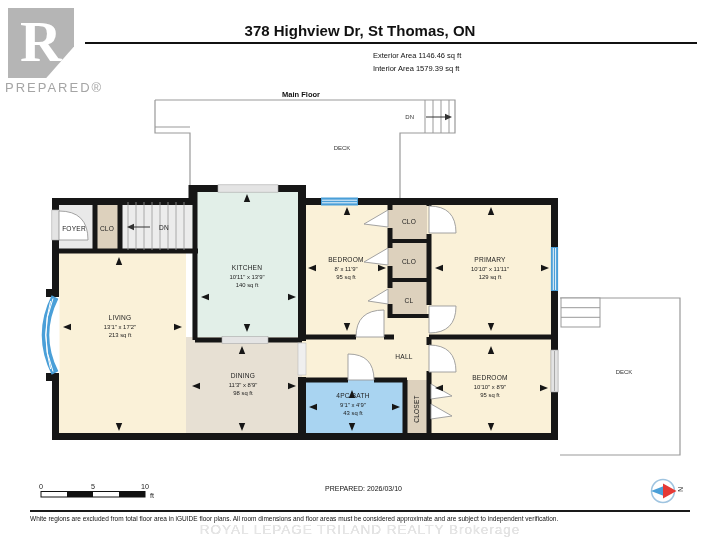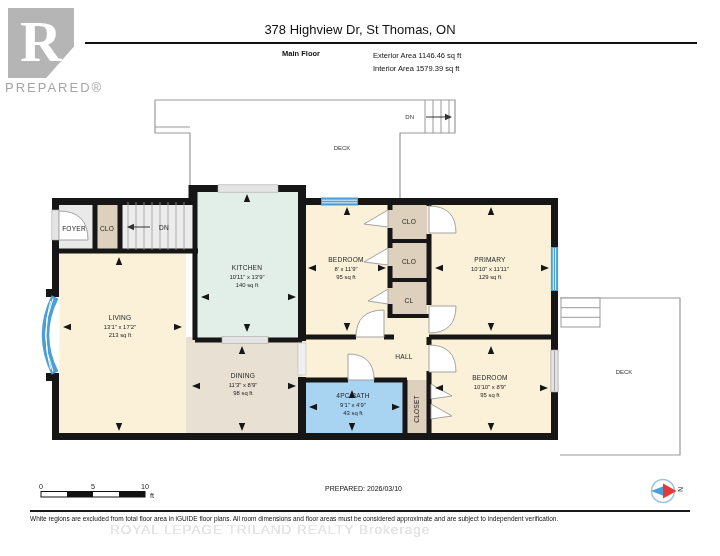--- a/index.html
+++ b/index.html
@@ -6,31 +6,31 @@
   #page{position:relative;width:720px;height:556px;background:#fff;overflow:hidden;
         font-family:"Liberation Sans",sans-serif;color:#111;}
   .abs{position:absolute;}
   
   #logo{left:8px;top:8px;width:66px;height:70px;background:#b5b5b5;
         clip-path:polygon(0 0,100% 0,100% 55%,58% 100%,0 100%);
         text-align:center;}
   #logo span{font-family:"Liberation Serif",serif;font-weight:bold;font-size:58px;
         line-height:68px;color:#fff;}
   #logo-text{left:5px;top:80px;font-size:13px;letter-spacing:2px;color:#a5a5a5;}
-  #title{left:0;right:0;top:22px;text-align:center;font-size:13px;font-weight:normal;}
+  #title{left:0;right:0;top:22px;text-align:center;font-size:15px;font-weight:bold;}
   #title-rule{left:85px;top:42px;width:612px;height:1.5px;background:#111;}
   #floor-block{left:250px;top:49px;display:flex;font-size:7.5px;}
-  #floor-label{width:70px;text-align:right;font-weight:bold;}
+  #floor-label{width:70px;text-align:right;font-weight:bold;margin-top:41px;}
   #floor-areas{margin-left:9px;}
   #floor-areas div{line-height:13px;margin-left:44px;}
   
   #prepared{left:325px;top:485px;font-size:7px;}
   #footer-rule{left:30px;top:510px;width:660px;height:1.5px;background:#1a1a1a;}
   #disclaimer{left:30px;top:515px;width:680px;font-size:6.5px;color:#111;}
-  #watermark{left:110px;top:522px;width:500px;text-align:left;font-size:13.5px;
+  #watermark{left:110px;top:522px;width:500px;text-align:center;font-size:13.5px;
         color:#e6e6e6;letter-spacing:1px;text-shadow:0 0 .5px #c9c9c9;}
   svg text{font-family:"Liberation Sans",sans-serif;fill:#1c1c1c;}
   text.rname{font-size:6.6px;letter-spacing:.2px;}
   text.rdim{font-size:5.9px;}
   text.dk{font-size:6px;fill:#333;}
   text.sc{font-size:7.2px;}
 </style>
 </head>
 <body>
 

